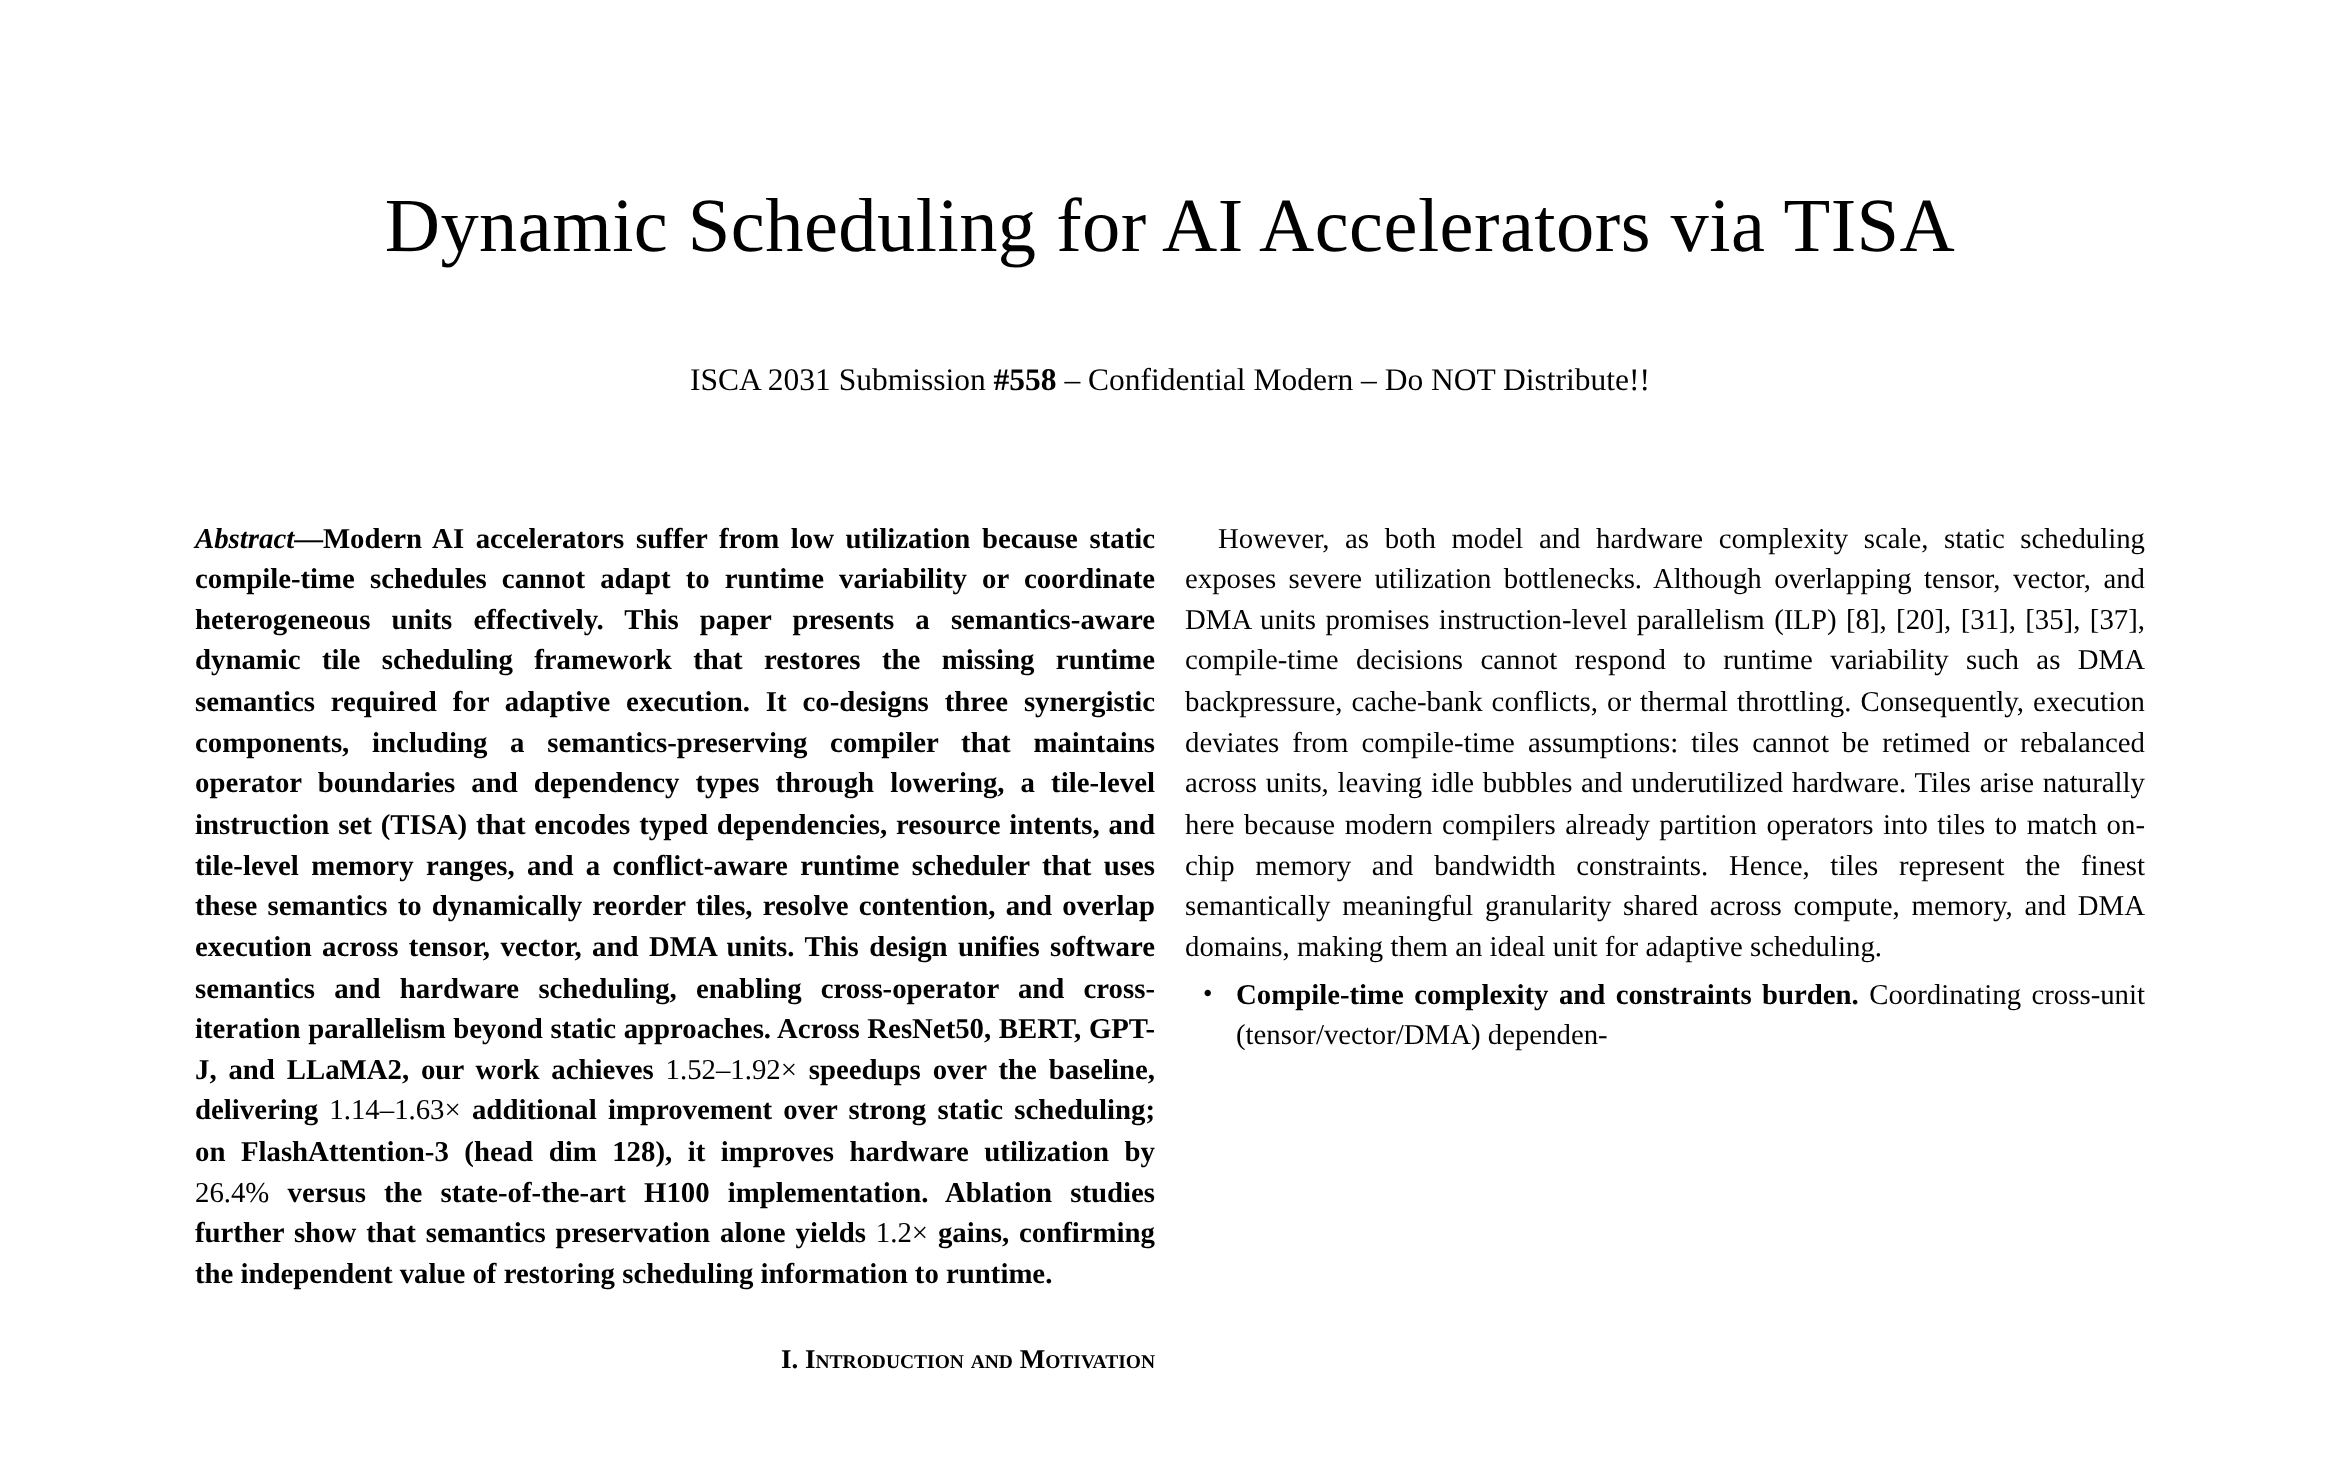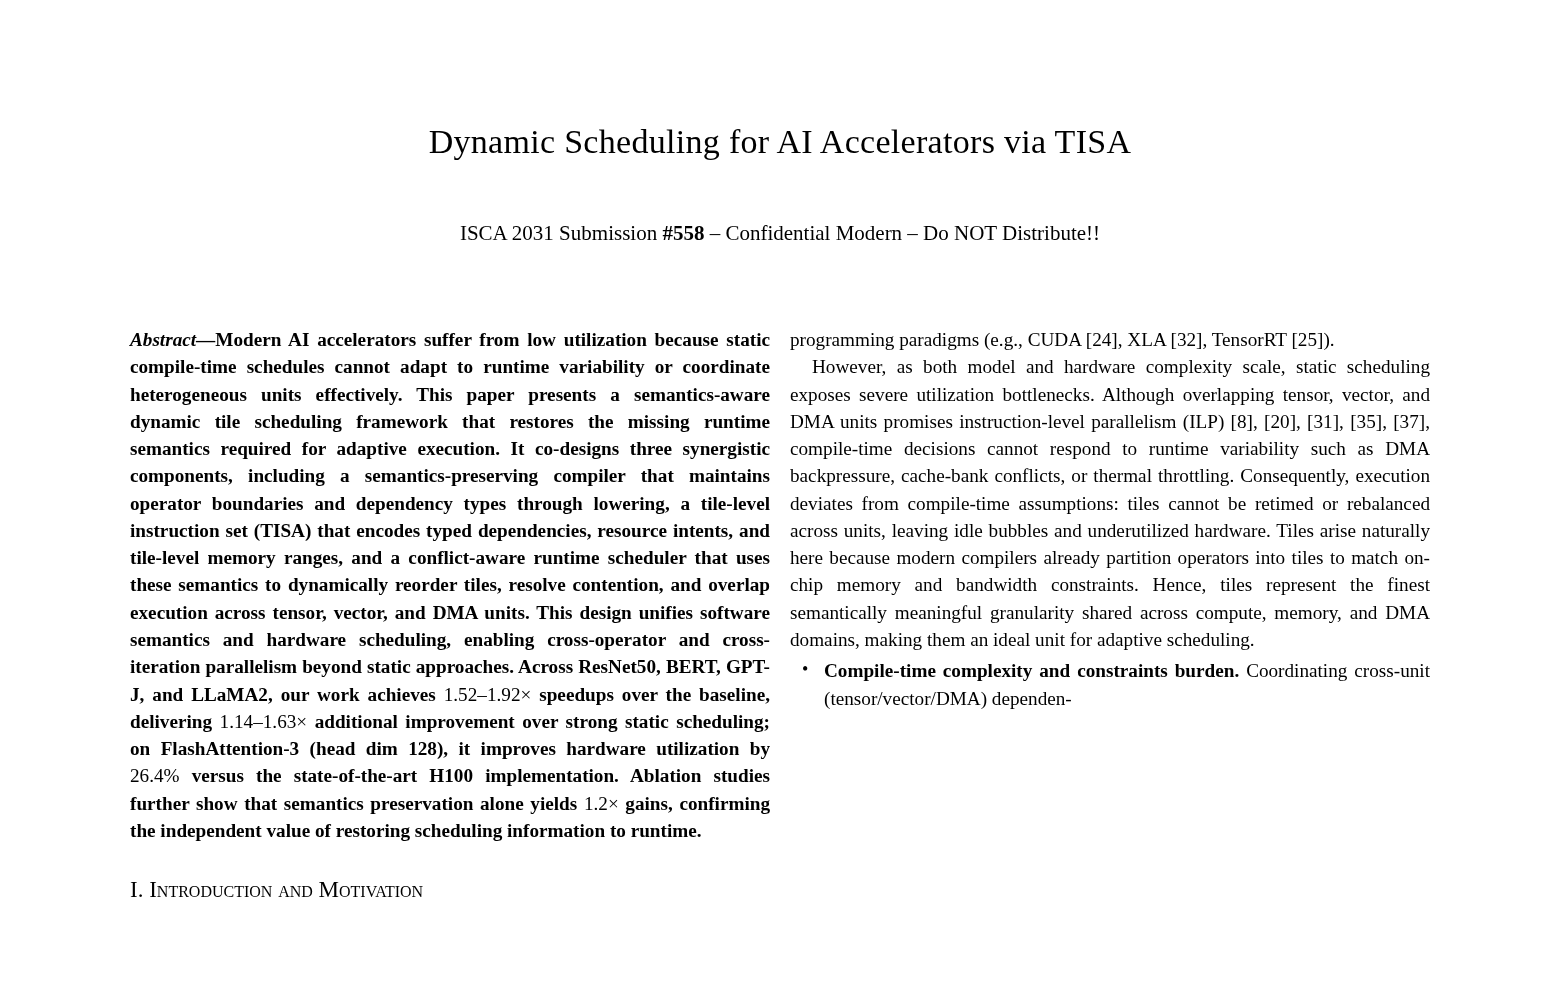--- a/index.html
+++ b/index.html
@@ -16,21 +16,21 @@
   }
   .page {
     position: relative;
     width: 1560px;
     height: 981px;
     padding: 0;
     box-sizing: border-box;
   }
   .title {
     text-align: center;
-    font-size: 34px;
+    font-size: 51px;
     font-weight: normal;
     letter-spacing: 0.3px;
     margin: 0;
     padding-top: 122px;
     line-height: 1.15;
     font-family: "Liberation Serif", "DejaVu Serif", serif;
   }
   .subtitle {
     text-align: center;
     font-size: 21px;
@@ -62,25 +62,25 @@
     text-align: justify;
   }
   .abstract .lead {
     font-weight: bold;
     font-style: italic;
   }
   .abstract .num {
     font-weight: normal;
   }
   .section-head {
-    text-align: left;
+    text-align: right;
     margin-top: 30px;
     margin-bottom: 0;
-    font-size: 23px;
-    font-weight: normal;
+    font-size: 18px;
+    font-weight: bold;
   }
   .smallcaps {
     font-variant: small-caps;
   }
   .para {
     margin: 0;
     text-indent: 22px;
     text-align: justify;
   }
   .para.first {
@@ -126,21 +126,20 @@
         <span class="lead">Abstract</span><span>—</span><span>Modern AI accelerators suffer from low utilization because static compile-time schedules cannot adapt to runtime variability or coordinate heterogeneous units effectively. This paper presents a semantics-aware dynamic tile scheduling framework that restores the missing runtime semantics required for adaptive execution. It co-designs three synergistic components, including a semantics-preserving compiler that maintains operator boundaries and dependency types through lowering, a tile-level instruction set (TISA) that encodes typed dependencies, resource intents, and tile-level memory ranges, and a conflict-aware runtime scheduler that uses these semantics to dynamically reorder tiles, resolve contention, and overlap execution across tensor, vector, and DMA units. This design unifies software semantics and hardware scheduling, enabling cross-operator and cross-iteration parallelism beyond static approaches. Across ResNet50, BERT, GPT-J, and LLaMA2, our work achieves </span><span class="num">1.52–1.92×</span><span> speedups over the baseline, delivering </span><span class="num">1.14–1.63×</span><span> additional improvement over strong static scheduling; on FlashAttention-3 (head dim 128), it improves hardware utilization by </span><span class="num">26.4%</span><span> versus the state-of-the-art H100 implementation. Ablation studies further show that semantics preservation alone yields </span><span class="num">1.2×</span><span> gains, confirming the independent value of restoring scheduling information to runtime.</span>
       </p>
 
       <div class="section-head">
         <span>I.</span>
         <span class="smallcaps">Introduction and Motivation</span>
       </div>
     </div>
 
     <div class="col">
-      <p class="para first">programming paradigms (e.g., CUDA [24], XLA [32], TensorRT [25]).</p>
       <p class="para">However, as both model and hardware complexity scale, static scheduling exposes severe utilization bottlenecks. Although overlapping tensor, vector, and DMA units promises instruction-level parallelism (ILP) [8], [20], [31], [35], [37], compile-time decisions cannot respond to runtime variability such as DMA backpressure, cache-bank conflicts, or thermal throttling. Consequently, execution deviates from compile-time assumptions: tiles cannot be retimed or rebalanced across units, leaving idle bubbles and underutilized hardware. Tiles arise naturally here because modern compilers already partition operators into tiles to match on-chip memory and bandwidth constraints. Hence, tiles represent the finest semantically meaningful granularity shared across compute, memory, and DMA domains, making them an ideal unit for adaptive scheduling.</p>
       <ul class="bullet-list">
         <li class="bullet-item">
           <span class="dot">•</span>
           <b>Compile-time complexity and constraints burden.</b><span> Coordinating cross-unit (tensor/vector/DMA) dependen-</span>
         </li>
       </ul>
     </div>
 
   </div>

